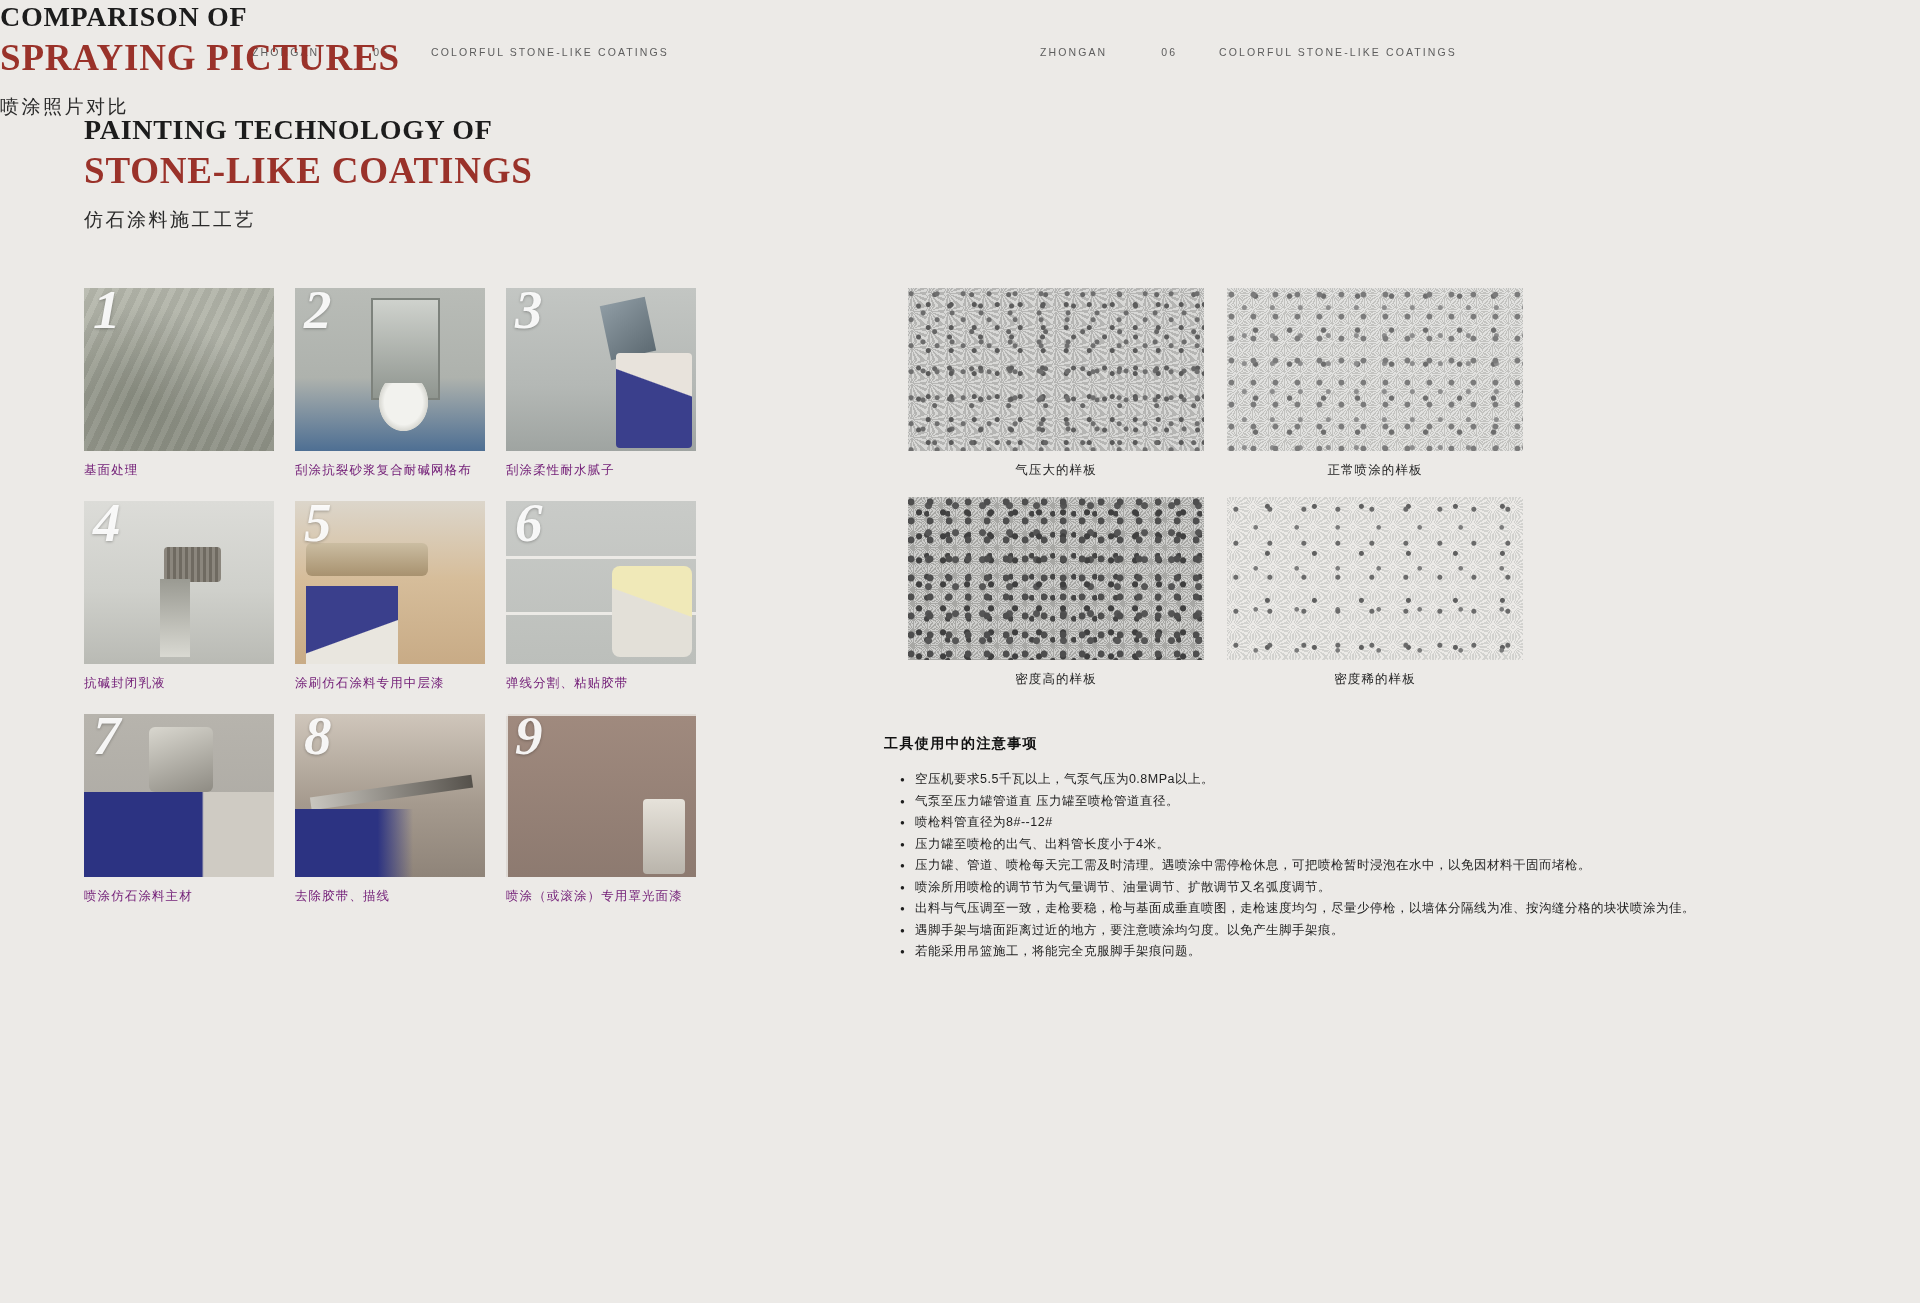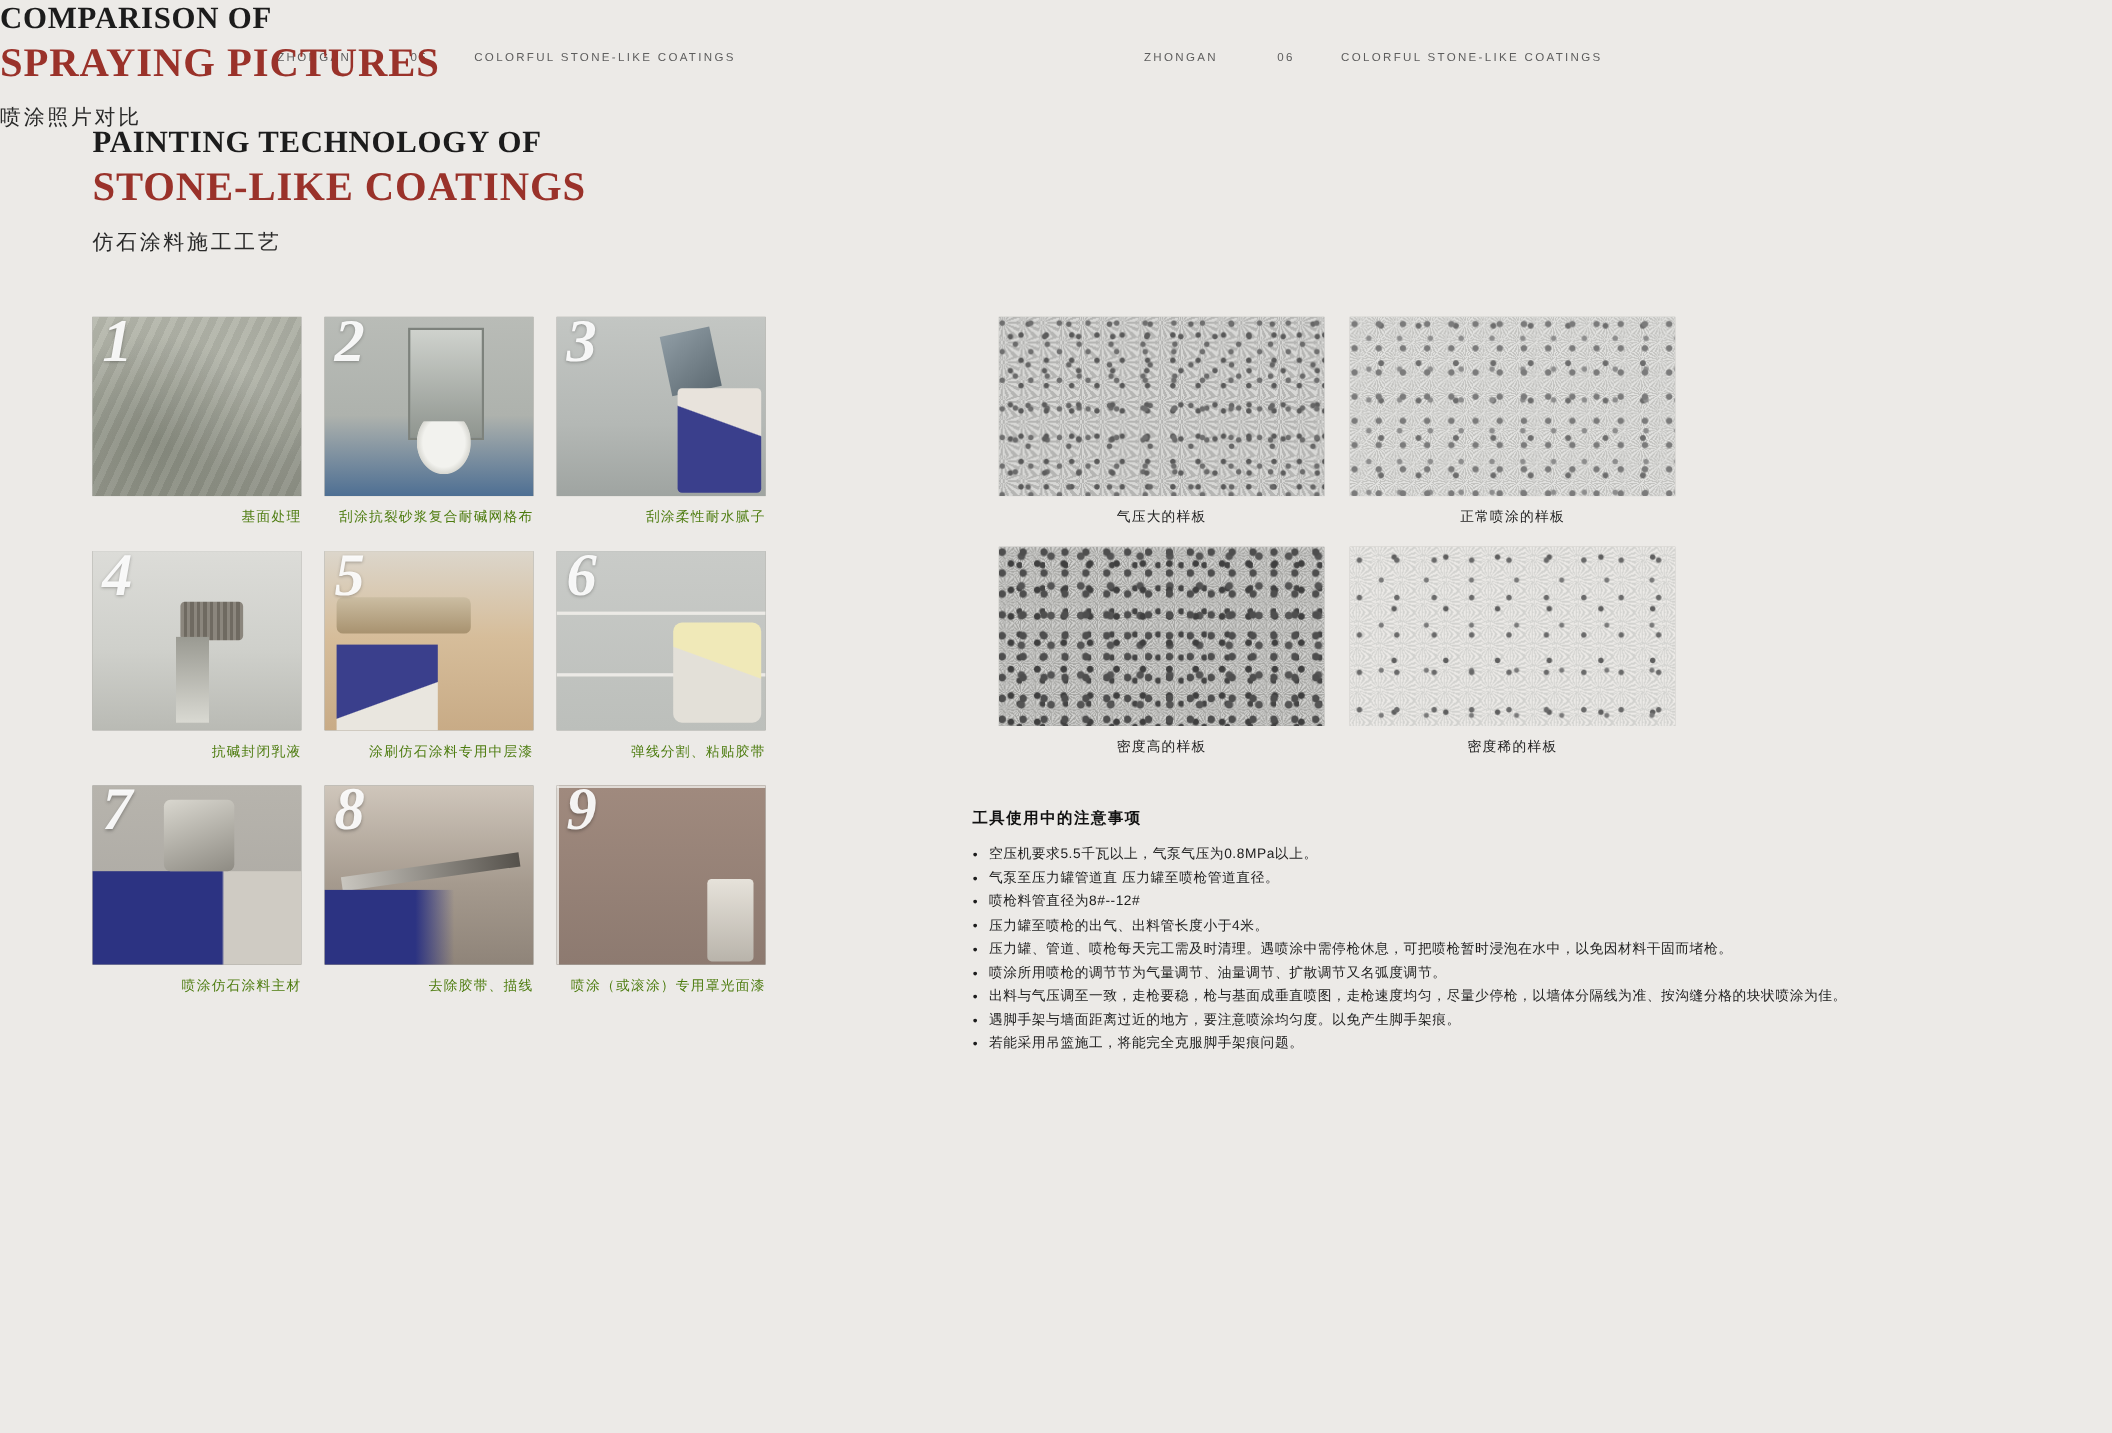--- a/index.html
+++ b/index.html
@@ -96,24 +96,24 @@
     font-style: italic;
     font-weight: bold;
     font-size: 55px;
     line-height: 1;
     color: rgba(255,255,255,0.92);
     text-shadow: 0 1px 3px rgba(0,0,0,0.28);
     z-index: 3;
   }
   .step-cap {
     margin-top: 11px;
-    text-align: right;
+    text-align: left;
     font-size: 12.5px;
     letter-spacing: 1.1px;
-    color: #4d7c0f;
+    color: #701a75;
   }
 
   
   .ph { position: absolute; inset: 0; }
   .ph1 { background:
       radial-gradient(ellipse at 30% 70%, rgba(120,124,112,.55), transparent 60%),
       radial-gradient(ellipse at 70% 30%, rgba(190,192,182,.6), transparent 55%),
       linear-gradient(160deg, #b9bbb0 0%, #a3a69a 45%, #8e9186 100%); }
   .ph1::after { content:""; position:absolute; inset:0;
       background: repeating-linear-gradient(115deg, rgba(255,255,255,.05) 0 6px, rgba(0,0,0,.05) 6px 13px); }
@@ -235,21 +235,21 @@
     top: 735px;
     width: 960px;
   }
   .notes-title {
     font-size: 14px;
     font-weight: bold;
     letter-spacing: 1.4px;
     color: #111;
     margin-bottom: 13px;
   }
-  .notes ul { list-style: none; margin: 0; padding: 0; }
+  .notes ul { list-style: none; margin: 16px; padding: 0; }
   .notes li {
     position: relative;
     padding-left: 15px;
     font-size: 12.5px;
     line-height: 1.72;
     letter-spacing: 0.5px;
     color: #1d1d1d;
   }
   .notes li::before {
     content: "●";

